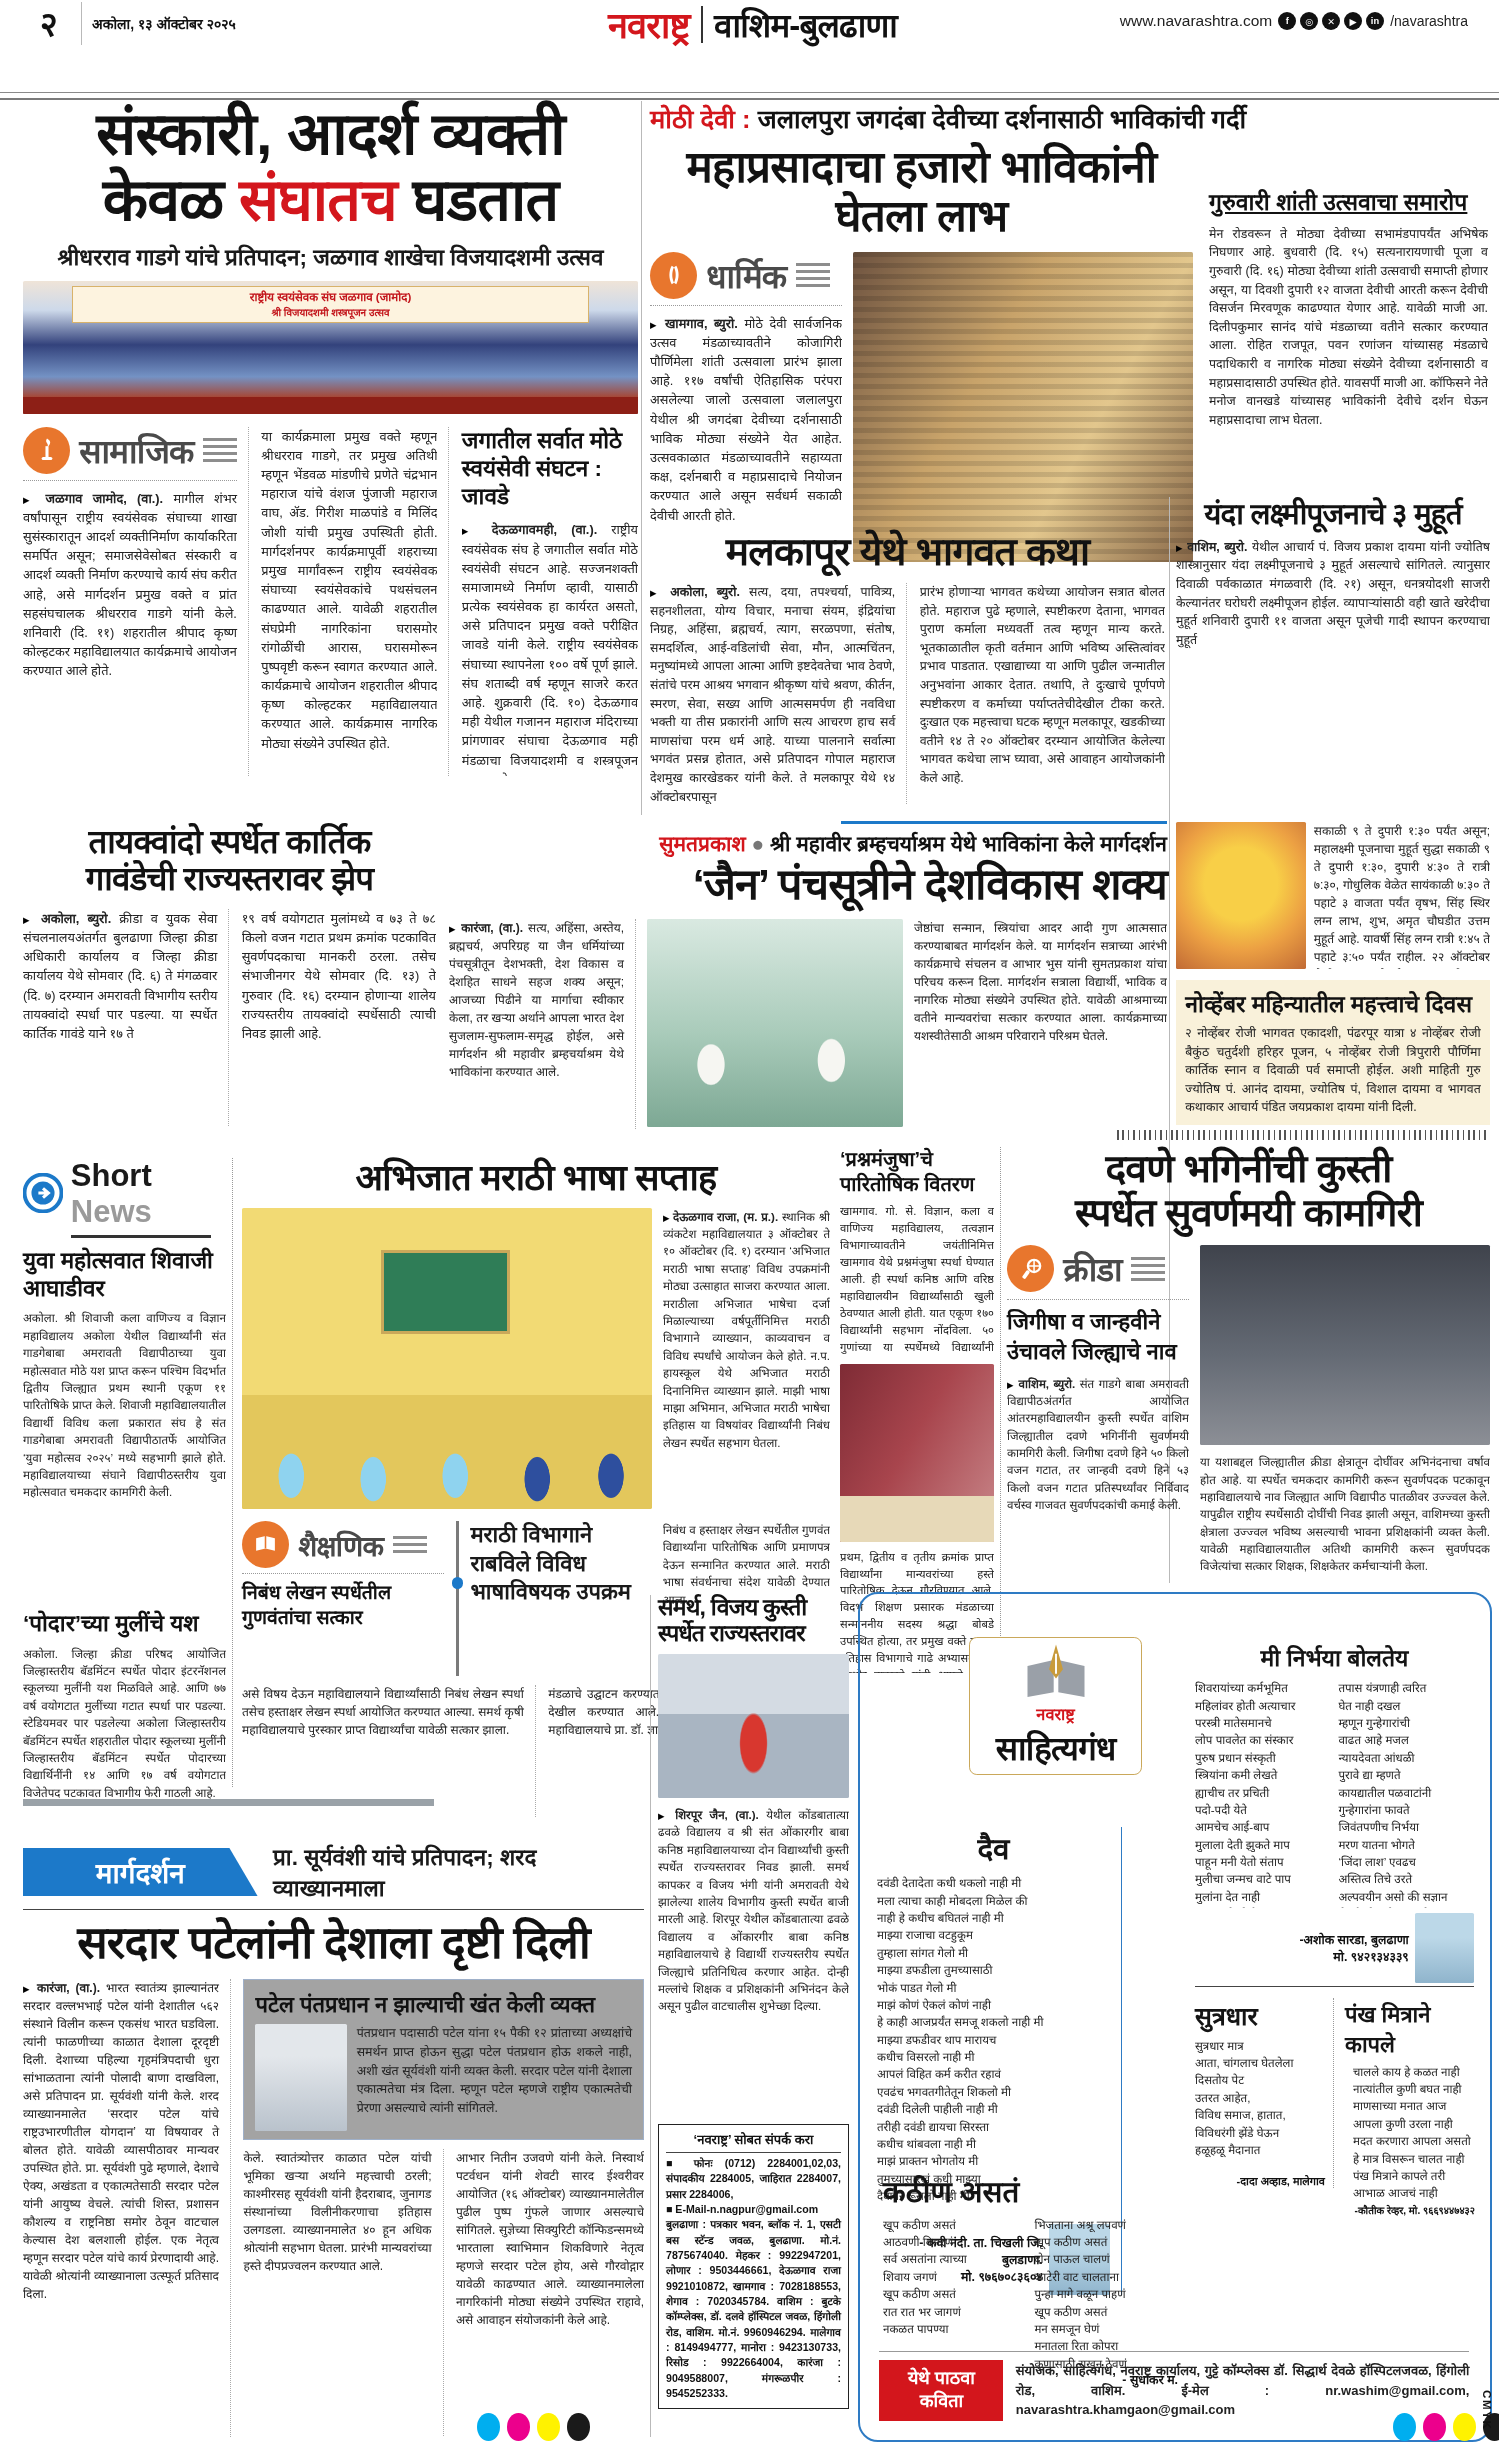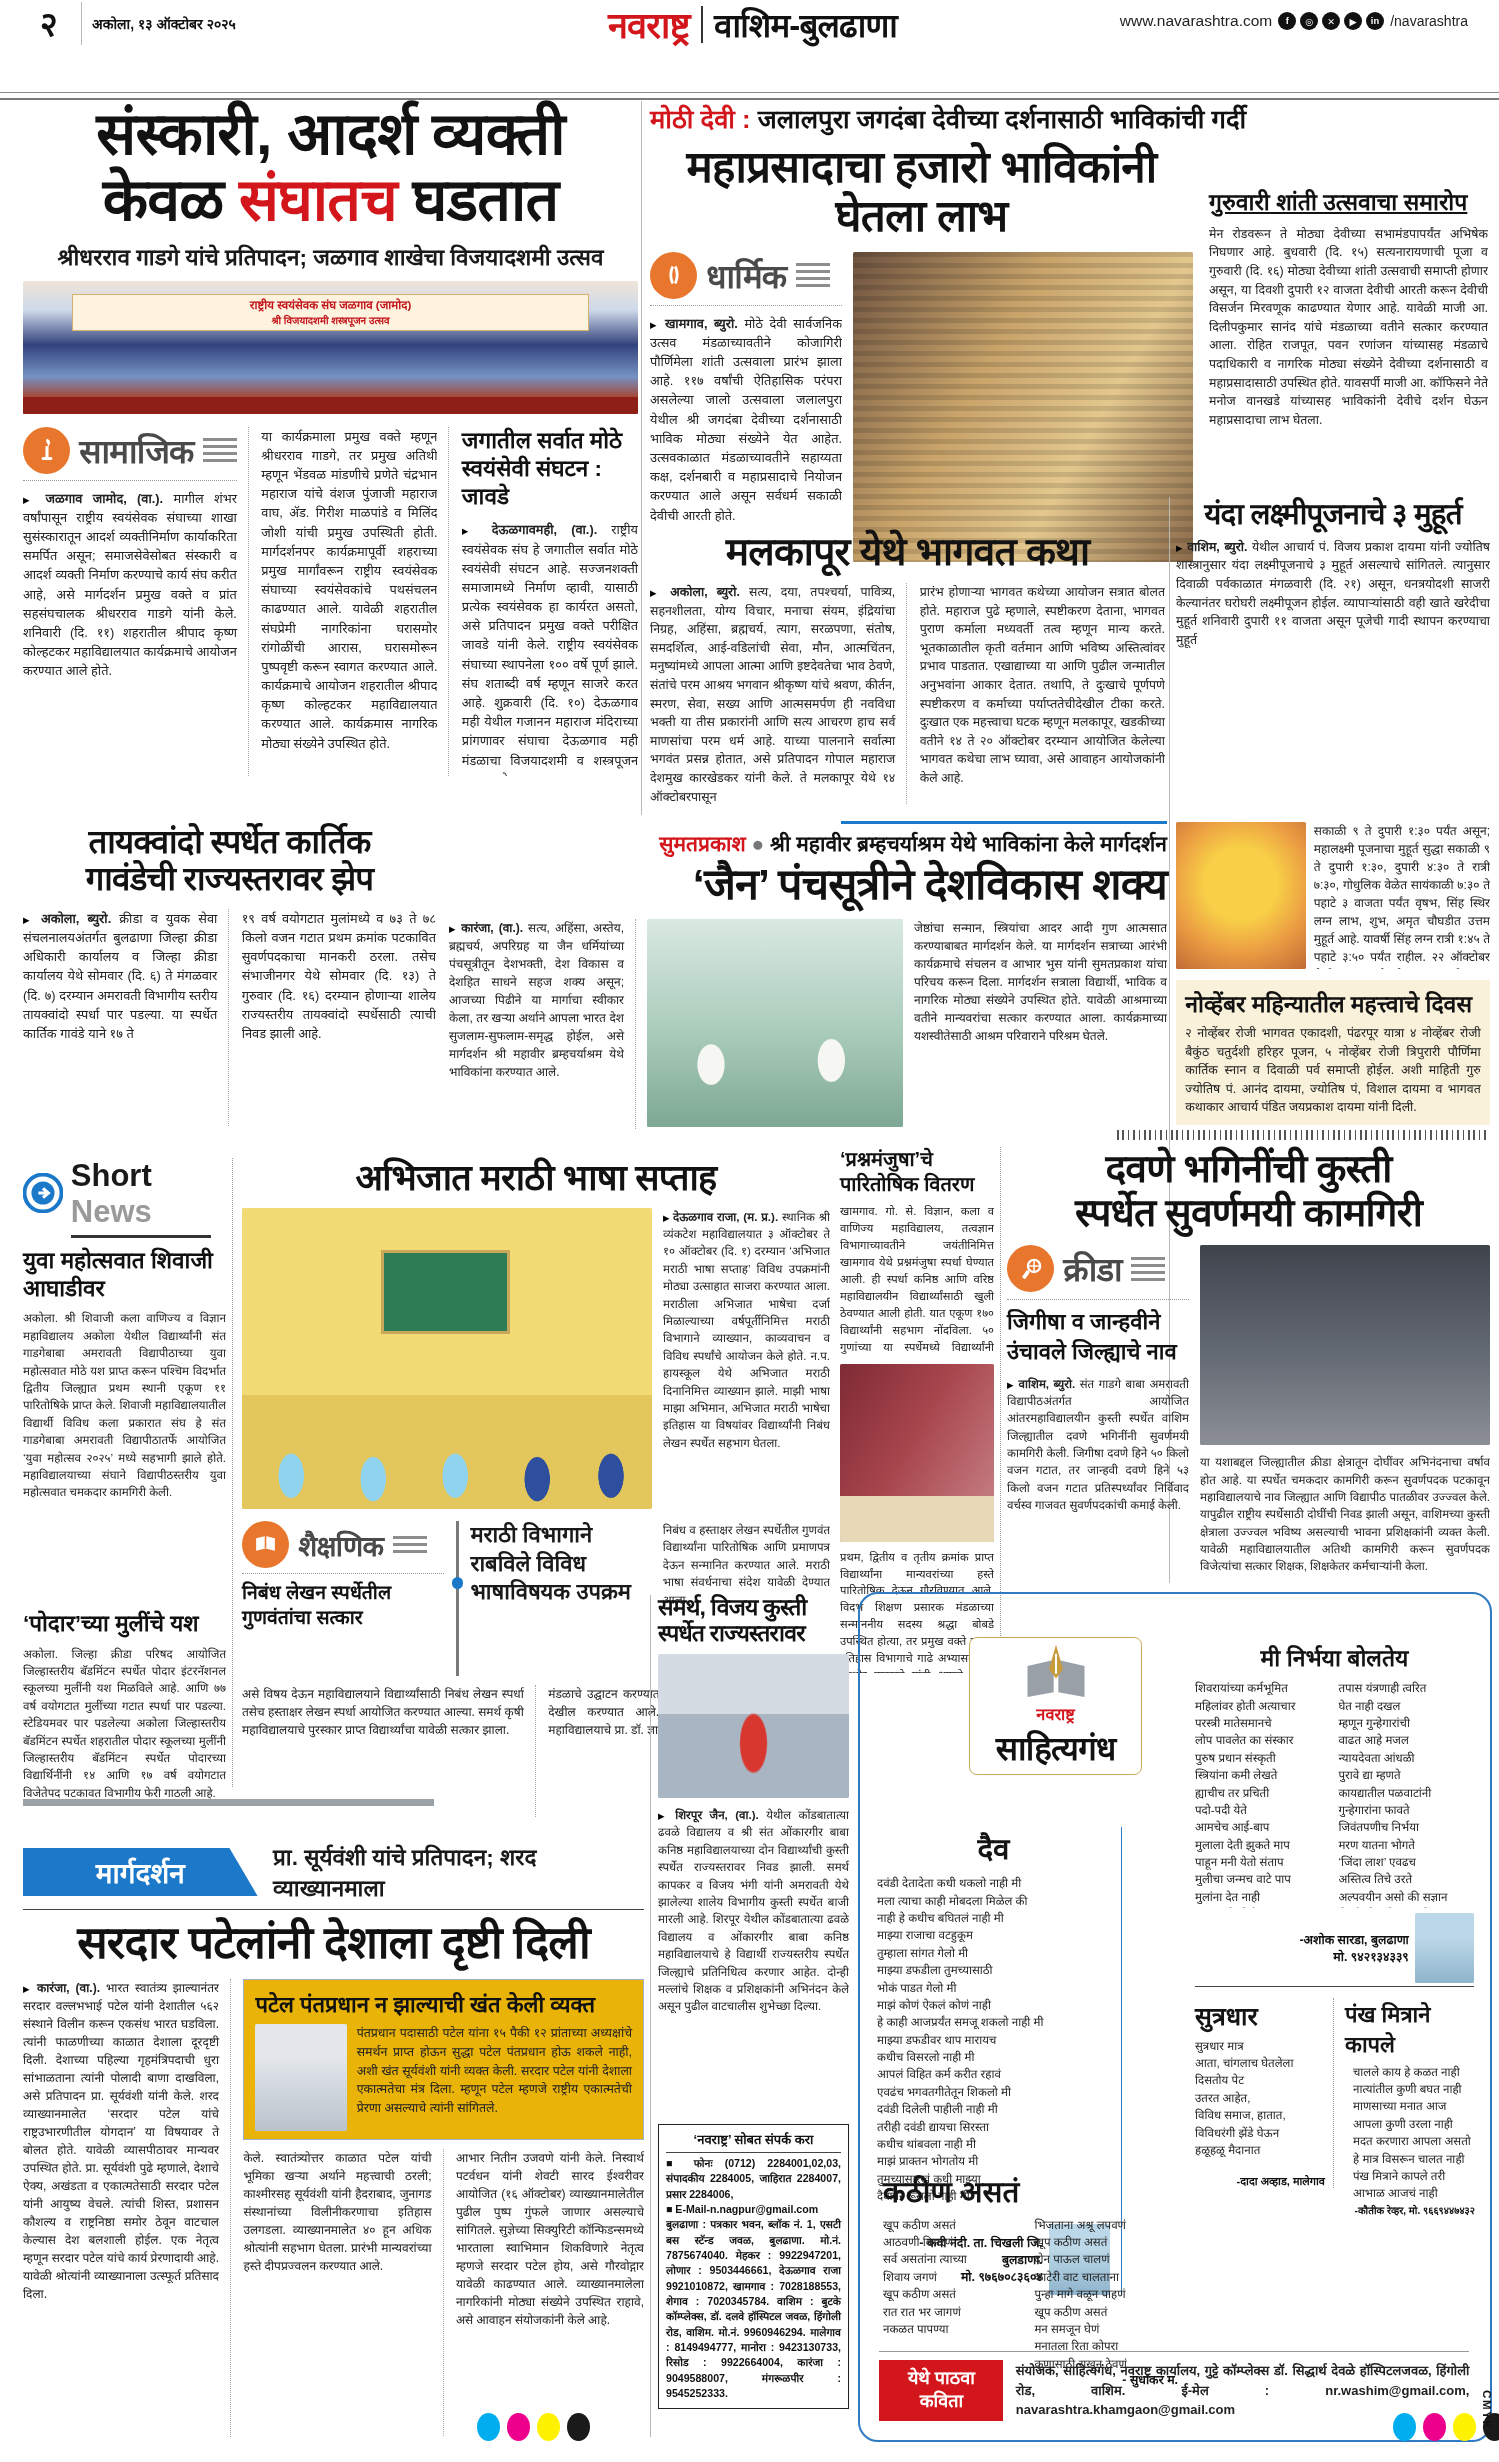--- a/index.html
+++ b/index.html
@@ -16,21 +16,21 @@
   .colrule{border-right:0.8px dotted #aaa;padding-right:11px;}
   .vline{background:#b9b9b9;width:0.8px;}
   .dotline{border-bottom:1.6px dotted #9a9a9a;}
   .secrow{display:flex;align-items:center;gap:9.3px;}
   .seccirc{width:47px;height:47px;border-radius:50%;background:#e8762d;display:flex;align-items:center;justify-content:center;flex:0 0 47px;}
   .sectitle{font-size:33px;font-weight:800;color:#4a4a4a;letter-spacing:-0.8px;}
   .ham{display:flex;flex-direction:column;gap:3.9px;}
   .ham i{display:block;width:34px;height:3.1px;background:#8d8d8d;}
   .ph{position:relative;overflow:hidden;border-radius:1.6px;}
   .ph-lead{background:linear-gradient(180deg,#efe4d8 0%,#cdd9ea 22%,#33427c 48%,#7492c4 72%,#a8442f 88%,#7e2f22 100%);}
-  .ph-lead .banner{position:absolute;top:4.7px;left:8%;right:8%;background:#fdf3df;color:#c3161c;font-weight:800;text-align:center;font-size:11.6px;line-height:1.25;padding:3.1px 4.7px;border:0.8px solid #d8b26a;margin-top:8px;}
+  .ph-lead .banner{position:absolute;top:4.7px;left:8%;right:8%;background:#fdf3df;color:#c3161c;font-weight:800;text-align:center;font-size:11.6px;line-height:1.25;padding:3.1px 4.7px;border:0.8px solid #d8b26a;}
   .ph-lead .carpet{position:absolute;bottom:0;left:0;right:0;height:17px;background:#8d1f16;}
   .ph-devi{background:
     repeating-linear-gradient(180deg,rgba(0,0,0,.12) 0 4.7px,rgba(255,255,255,0) 4.7px 11px),
     linear-gradient(120deg,#6e5340 0%,#c8a36a 38%,#e3c78d 66%,#8a6a4a 100%);}
   .ph-jain{background:
     radial-gradient(47px 70px at 25% 70%,#f6f6f2 0 28%,transparent 30%),
     radial-gradient(47px 74px at 72% 68%,#f6f6f2 0 28%,transparent 30%),
     linear-gradient(180deg,#d9e9e1 0%,#a9cbba 55%,#7da894 100%);}
   .ph-school{background:linear-gradient(180deg,#f2da74 0 62%,#e3c75c 62% 100%);}
   .ph-school .board{position:absolute;top:14%;left:34%;width:30%;height:26%;background:#2f7d57;border:3.1px solid #caa85a;}
@@ -46,21 +46,21 @@
   .ph-samarth{background:
     radial-gradient(43px 93px at 50% 62%,#d8372f 0 30%,transparent 33%),
     linear-gradient(180deg,#d4dbe3 0 42%,#a9b5c2 42% 100%);}
   .ph-laxmi{background:radial-gradient(circle at 50% 42%,#f8cf47 0 34%,#eca043 62%,#c16a35 100%);}
   .ph-patel{background:linear-gradient(180deg,#e3e7eb 0 30%,#b9c2cc 100%);}
   .ph-poet{background:linear-gradient(180deg,#bcd8e8 0 35%,#8fb4cc 100%);}
   .hatch{background:repeating-linear-gradient(90deg,#555 0 1.6px,transparent 1.6px 5.4px);height:10px;}
   .grayrule{background:#9aa2a8;}
   .badge-blue{background:#1c79c9;color:#fff;font-weight:800;font-size:28px;display:flex;align-items:center;justify-content:center;clip-path:polygon(0 0,88% 0,100% 100%,0 100%);}
   .evq{font-weight:800;font-size:22.5px;color:#1a1a1a;}
-  .box-lt{background:#eab308;border:0.8px solid #9fb0c9;padding:7.8px 11px;}
+  .box-lt{background:#a3a3a3;border:0.8px solid #9fb0c9;padding:7.8px 11px;}
   .poem-t{font-weight:800;text-align:center;color:#141414;}
   .pl .li{font-size:11.6px;line-height:1.5;color:#222;}
   .pl3{display:flex;gap:7.8px;}
   .pl3>div{flex:1;}
   .auth{font-weight:800;text-align:right;font-size:12.4px;color:#111;}
   .soc-list{display:flex;gap:3.9px;}
   .soc{width:18px;height:18px;border-radius:50%;background:#111;color:#fff;font-size:9.3px;font-weight:700;display:flex;align-items:center;justify-content:center;}
   .dots{display:flex;gap:7px;}
   .dot{width:23px;height:28px;border-radius:50%;}
   .contact{border:1.6px solid #222;padding:6.2px 7px;font-size:10.6px;line-height:1.45;font-weight:600;text-align:justify;}

